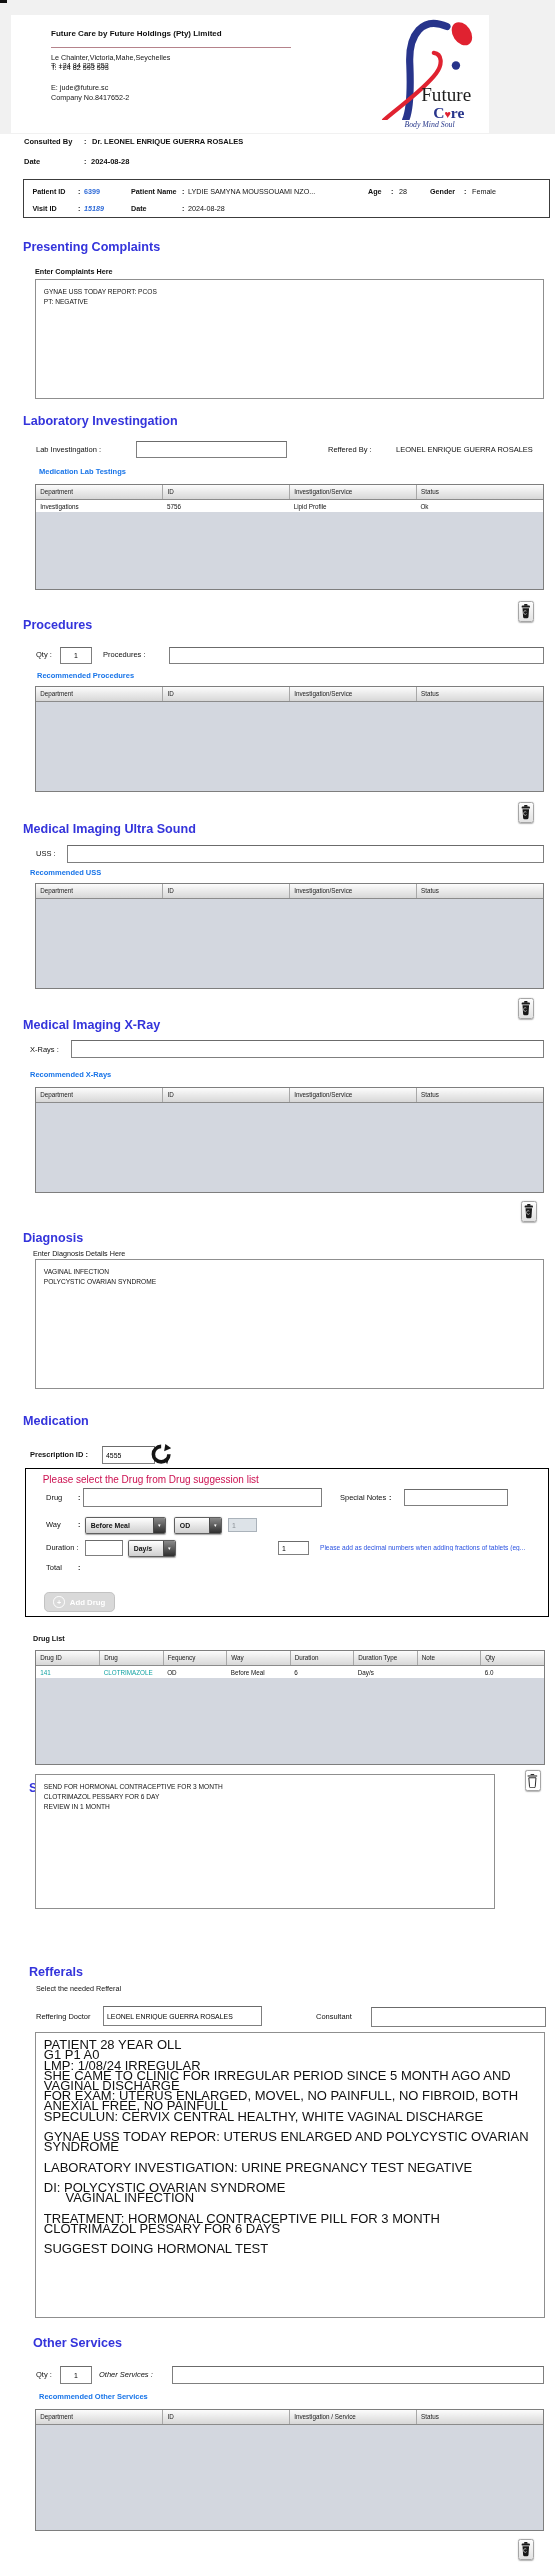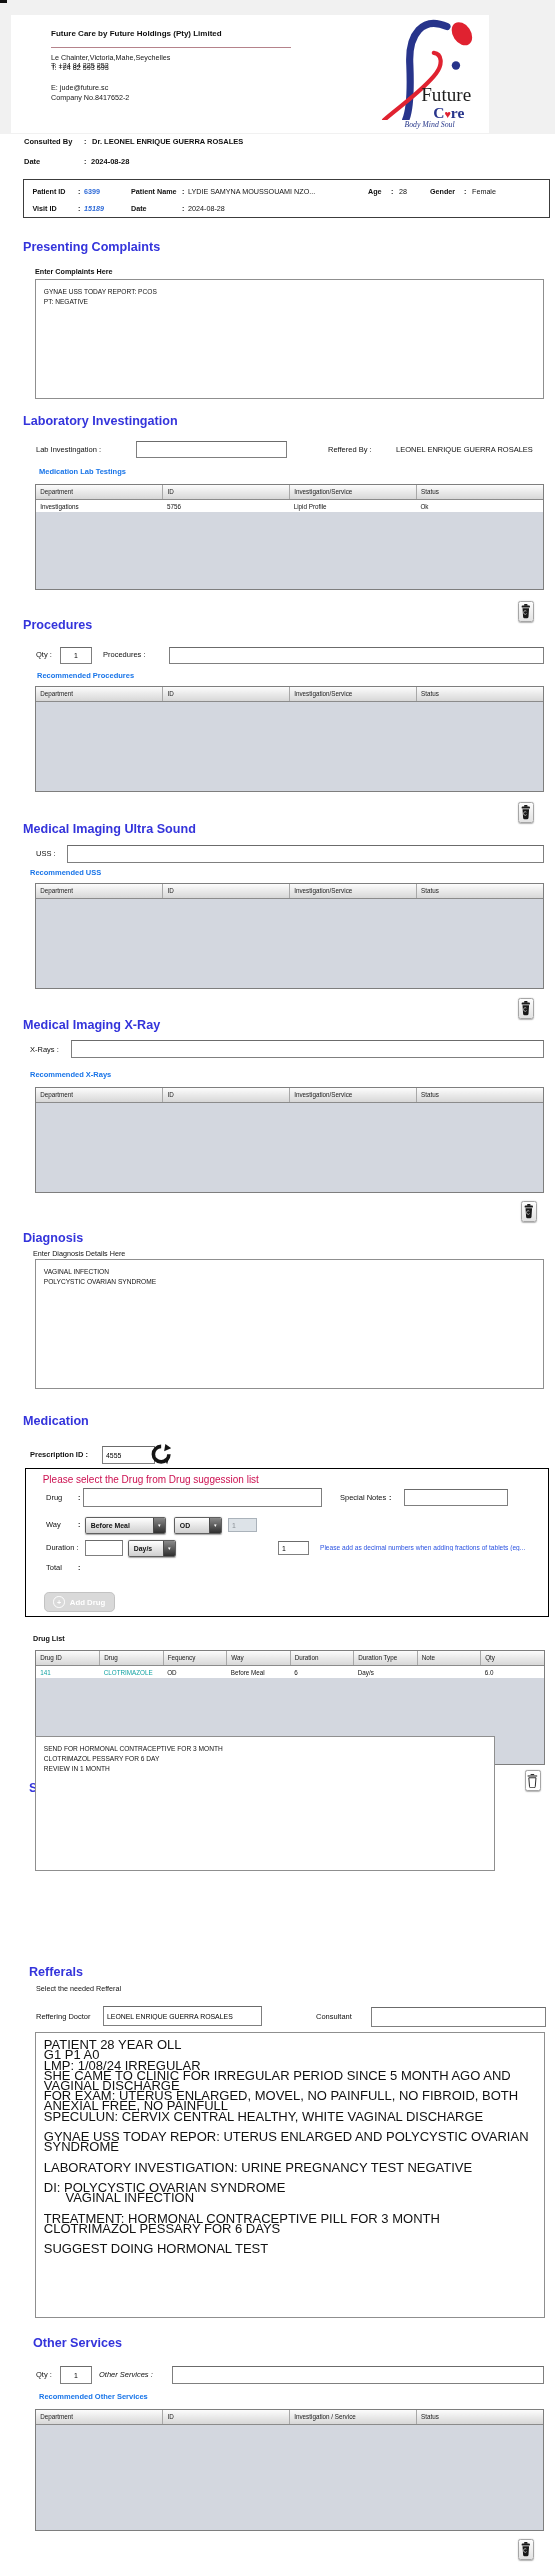--- a/index.html
+++ b/index.html
@@ -311,21 +311,21 @@
 
 <button class="trash-btn" style="left:525px;top:1770px;background:#fff;">
   <svg width="10.8" height="15.5" viewBox="0 0 18 26">
     <path d="M6 2.5 h6" stroke="#222" stroke-width="1.6" fill="none"></path>
     <path d="M1 5 h16" stroke="#222" stroke-width="1.8" fill="none"></path>
     <path d="M3 8 h12 l-1.2 15 a2 2 0 0 1 -2 1.8 h-5.6 a2 2 0 0 1 -2 -1.8 z" stroke="#222" stroke-width="1.6" fill="none"></path>
   </svg>
 </button>
 <div class="sec-title" style="left:29px;top:1781px;">Special</div>
 <div class="lbl" style="left:36px;top:1800px;">Enter Doctor's Advice Here</div>
-<textarea class="ta" style="left: 35px; top: 1736px; width: 460px; height: 135px;" spellcheck="false">SEND FOR HORMONAL CONTRACEPTIVE FOR 3 MONTH
+<textarea class="ta" style="left: 35px; top: 1774px; width: 460px; height: 135px;" spellcheck="false">SEND FOR HORMONAL CONTRACEPTIVE FOR 3 MONTH
 CLOTRIMAZOL PESSARY FOR 6 DAY
 REVIEW IN 1 MONTH</textarea>
 
 <div class="sec-title" style="left:29px;top:1965px;">Refferals</div>
 <div class="lbl" style="left:36px;top:1984px;">Select the needed Refferal</div>
 <div class="lbl" style="left:36px;top:2012px;font-size:7.5px;">Reffering Doctor</div>
 <input class="inp" style="left: 103px; top: 2006px; width: 159px; height: 20.3px;" value="LEONEL ENRIQUE GUERRA ROSALES">
 <div class="lbl" style="left:316px;top:2012px;font-size:7.5px;">Consultant</div>
 <input class="inp" style="left: 371px; top: 2007px; width: 175px; height: 20.3px;">
 <textarea class="ta" style="left: 35px; top: 2032px; width: 510px; height: 286px; line-height: 10.2px; font-size: 13px;" spellcheck="false">PATIENT 28 YEAR OLL

